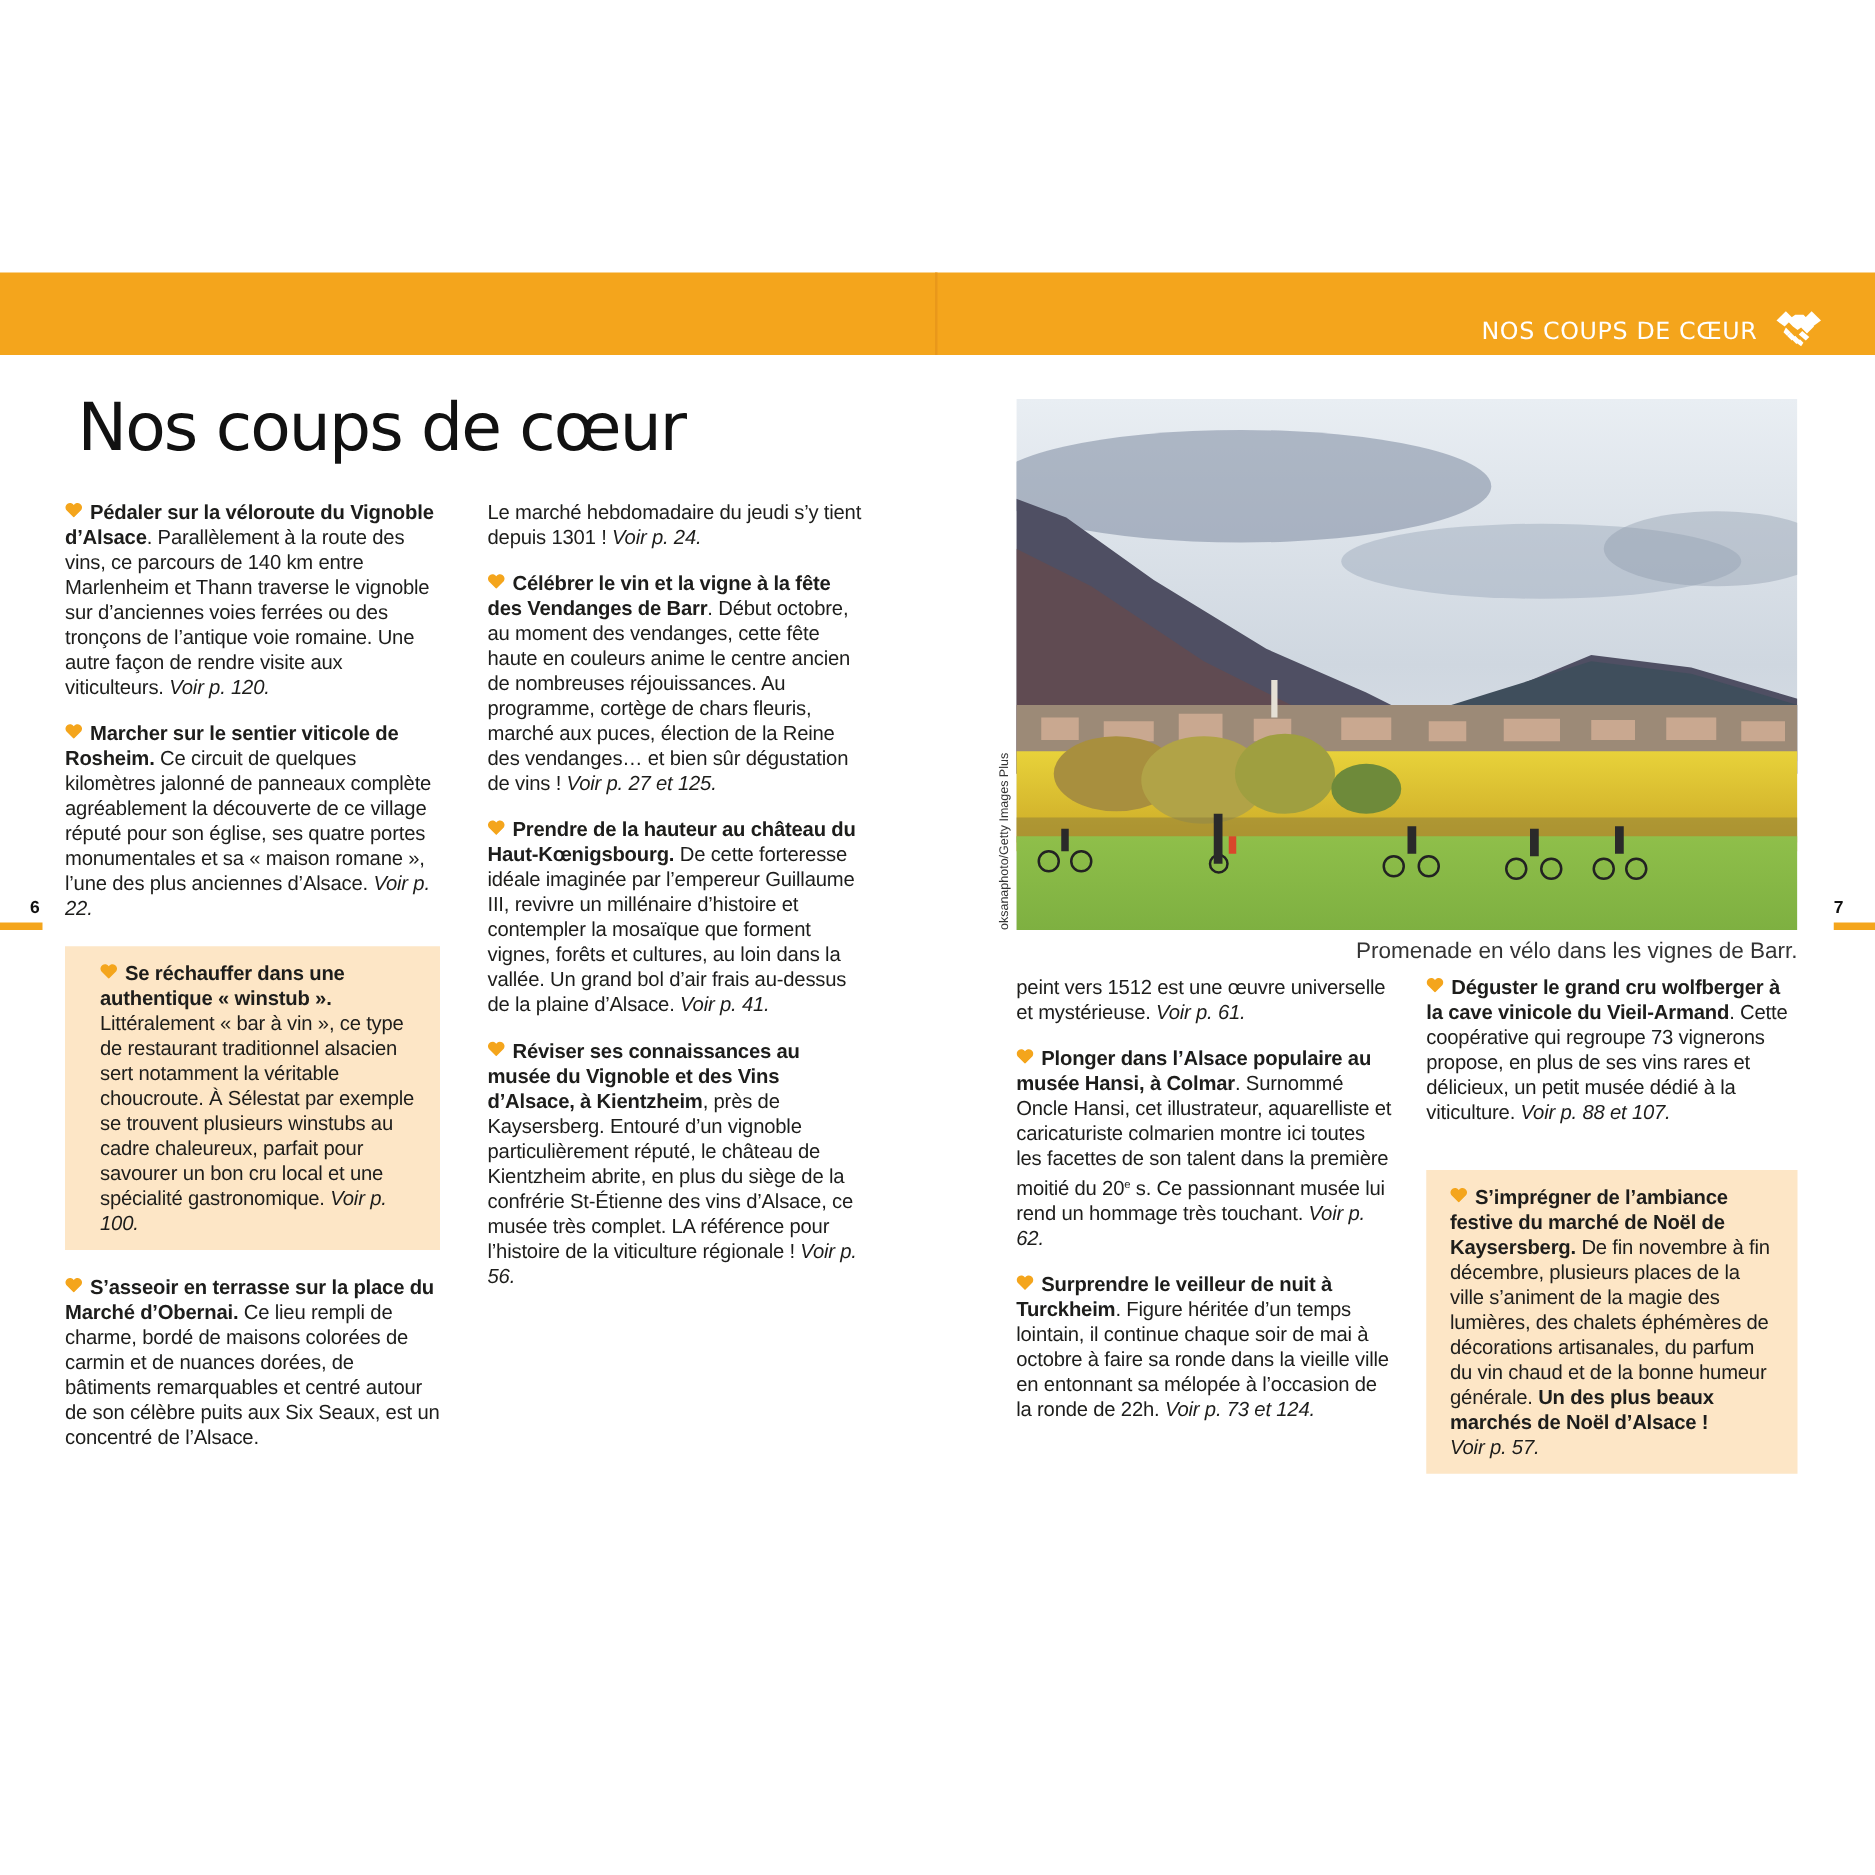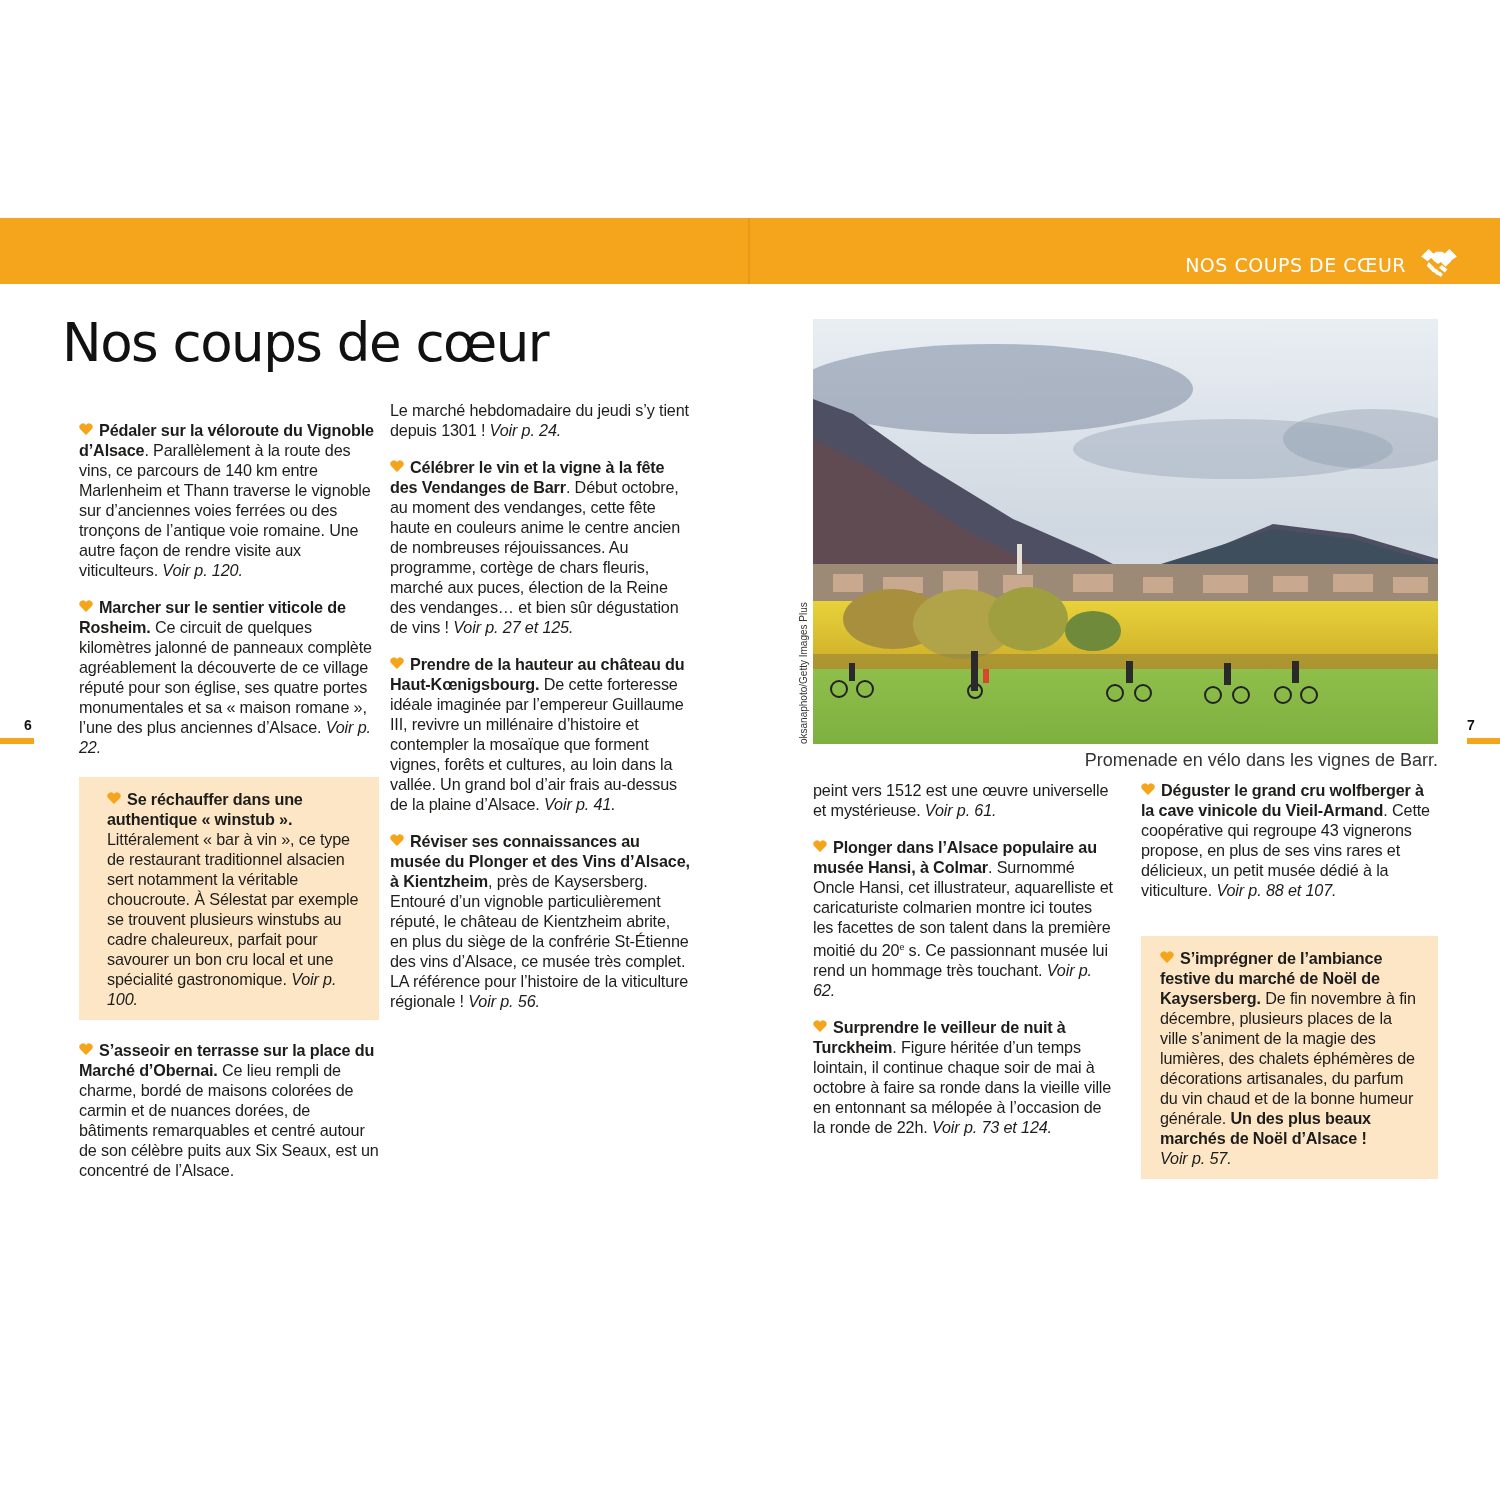--- a/index.html
+++ b/index.html
@@ -58,21 +58,21 @@
   </svg>
 </div>
 
 <h1 class="page-title">Nos coups de cœur</h1>
 
 <div class="folio" style="left:24px; top:717px;">6</div>
 <div class="folio-bar" style="left:0; top:738px; width:34px;"></div>
 <div class="folio" style="left:1467px; top:717px;">7</div>
 <div class="folio-bar" style="left:1467px; top:738px; width:33px;"></div>
 
-<div class="col" style="left:79px; top:400px; width:300px;margin-top:20px;">
+<div class="col" style="left:52px; top:400px; width:300px;">
   <p>
     <svg class="heart" viewBox="0 0 14 12">
         <path d="M7 12 L1 6 A3.2 3.2 0 0 1 7 2 A3.2 3.2 0 0 1 13 6 Z" fill="#f4a51c"></path>
       </svg><b>Pédaler sur la véloroute du Vignoble d’Alsace</b><span>. </span><span>Parallèlement à la route des vins, ce parcours de 140 km entre Marlenheim et Thann traverse le vignoble sur d’anciennes voies ferrées ou des tronçons de l’antique voie romaine. Une autre façon de rendre visite aux viticulteurs. </span><i>Voir p. 120.</i>
   </p>
   <p>
     <svg class="heart" viewBox="0 0 14 12">
         <path d="M7 12 L1 6 A3.2 3.2 0 0 1 7 2 A3.2 3.2 0 0 1 13 6 Z" fill="#f4a51c"></path>
       </svg><b>Marcher sur le sentier viticole de Rosheim.</b><span> </span><span>Ce circuit de quelques kilomètres jalonné de panneaux complète agréablement la découverte de ce village réputé pour son église, ses quatre portes monumentales et sa « maison romane », l’une des plus anciennes d’Alsace. </span><i>Voir p. 22.</i>
   </p>
@@ -98,21 +98,21 @@
       </svg><b>Célébrer le vin et la vigne à la fête des Vendanges de Barr</b><span>. </span><span>Début octobre, au moment des vendanges, cette fête haute en couleurs anime le centre ancien de nombreuses réjouissances. Au programme, cortège de chars fleuris, marché aux puces, élection de la Reine des vendanges… et bien sûr dégustation de vins ! </span><i>Voir p. 27 et 125.</i>
   </p>
   <p>
     <svg class="heart" viewBox="0 0 14 12">
         <path d="M7 12 L1 6 A3.2 3.2 0 0 1 7 2 A3.2 3.2 0 0 1 13 6 Z" fill="#f4a51c"></path>
       </svg><b>Prendre de la hauteur au château du Haut-Kœnigsbourg.</b><span> </span><span>De cette forteresse idéale imaginée par l’empereur Guillaume III, revivre un millénaire d’histoire et contempler la mosaïque que forment vignes, forêts et cultures, au loin dans la vallée. Un grand bol d’air frais au-dessus de la plaine d’Alsace. </span><i>Voir p. 41.</i>
   </p>
   <p>
     <svg class="heart" viewBox="0 0 14 12">
         <path d="M7 12 L1 6 A3.2 3.2 0 0 1 7 2 A3.2 3.2 0 0 1 13 6 Z" fill="#f4a51c"></path>
-      </svg><b>Réviser ses connaissances au musée du Plonger et des Vins d’Alsace, à Kientzheim</b><span>, </span><span>près de Kaysersberg. Entouré d’un vignoble particulièrement réputé, le château de Kientzheim abrite, en plus du siège de la confrérie St-Étienne des vins d’Alsace, ce musée très complet. LA référence pour l’histoire de la viticulture régionale ! </span><i>Voir p. 56.</i>
+      </svg><b>Réviser ses connaissances au musée du Vignoble et des Vins d’Alsace, à Kientzheim</b><span>, </span><span>près de Kaysersberg. Entouré d’un vignoble particulièrement réputé, le château de Kientzheim abrite, en plus du siège de la confrérie St-Étienne des vins d’Alsace, ce musée très complet. LA référence pour l’histoire de la viticulture régionale ! </span><i>Voir p. 56.</i>
   </p>
 </div>
 
 <div class="photo">
   <svg width="625" height="425" viewBox="0 0 625 425" preserveAspectRatio="none">
     <defs>
       <linearGradient id="sky" x1="0" y1="0" x2="0" y2="1">
         <stop offset="0" stop-color="#e9eef3"></stop>
         <stop offset="0.5" stop-color="#cfd7e0"></stop>
         <stop offset="1" stop-color="#e6e9ee"></stop>
@@ -191,20 +191,20 @@
     <svg class="heart" viewBox="0 0 14 12">
         <path d="M7 12 L1 6 A3.2 3.2 0 0 1 7 2 A3.2 3.2 0 0 1 13 6 Z" fill="#f4a51c"></path>
       </svg><b>Surprendre le veilleur de nuit à Turckheim</b><span>. </span><span>Figure héritée d’un temps lointain, il continue chaque soir de mai à octobre à faire sa ronde dans la vieille ville en entonnant sa mélopée à l’occasion de la ronde de 22h. </span><i>Voir p. 73 et 124.</i>
   </p>
 </div>
 
 <div class="col" style="left:1141px; top:780px; width:297px;">
   <p>
     <svg class="heart" viewBox="0 0 14 12">
         <path d="M7 12 L1 6 A3.2 3.2 0 0 1 7 2 A3.2 3.2 0 0 1 13 6 Z" fill="#f4a51c"></path>
-      </svg><b>Déguster le grand cru wolfberger à la cave vinicole du Vieil-Armand</b><span>. </span><span>Cette coopérative qui regroupe 43 vignerons propose, en plus de ses vins rares et délicieux, un petit musée dédié à la viticulture. </span><i>Voir p. 88 et 107.</i>
+      </svg><b>Déguster le grand cru wolfberger à la cave vinicole du Vieil-Armand</b><span>. </span><span>Cette coopérative qui regroupe 73 vignerons propose, en plus de ses vins rares et délicieux, un petit musée dédié à la viticulture. </span><i>Voir p. 88 et 107.</i>
   </p>
   <div class="box" style="margin-top:36px;">
     <svg class="heart" viewBox="0 0 14 12">
         <path d="M7 12 L1 6 A3.2 3.2 0 0 1 7 2 A3.2 3.2 0 0 1 13 6 Z" fill="#f4a51c"></path>
       </svg><b>S’imprégner de l’ambiance festive du marché de Noël de Kaysersberg.</b><span> </span><span>De fin novembre à fin décembre, plusieurs places de la ville s’animent de la magie des lumières, des chalets éphémères de décorations artisanales, du parfum du vin chaud et de la bonne humeur générale. </span><b>Un des plus beaux marchés de Noël d’Alsace !</b><br><i>Voir p. 57.</i>
   </div>
 </div>
 
 </body></html>

